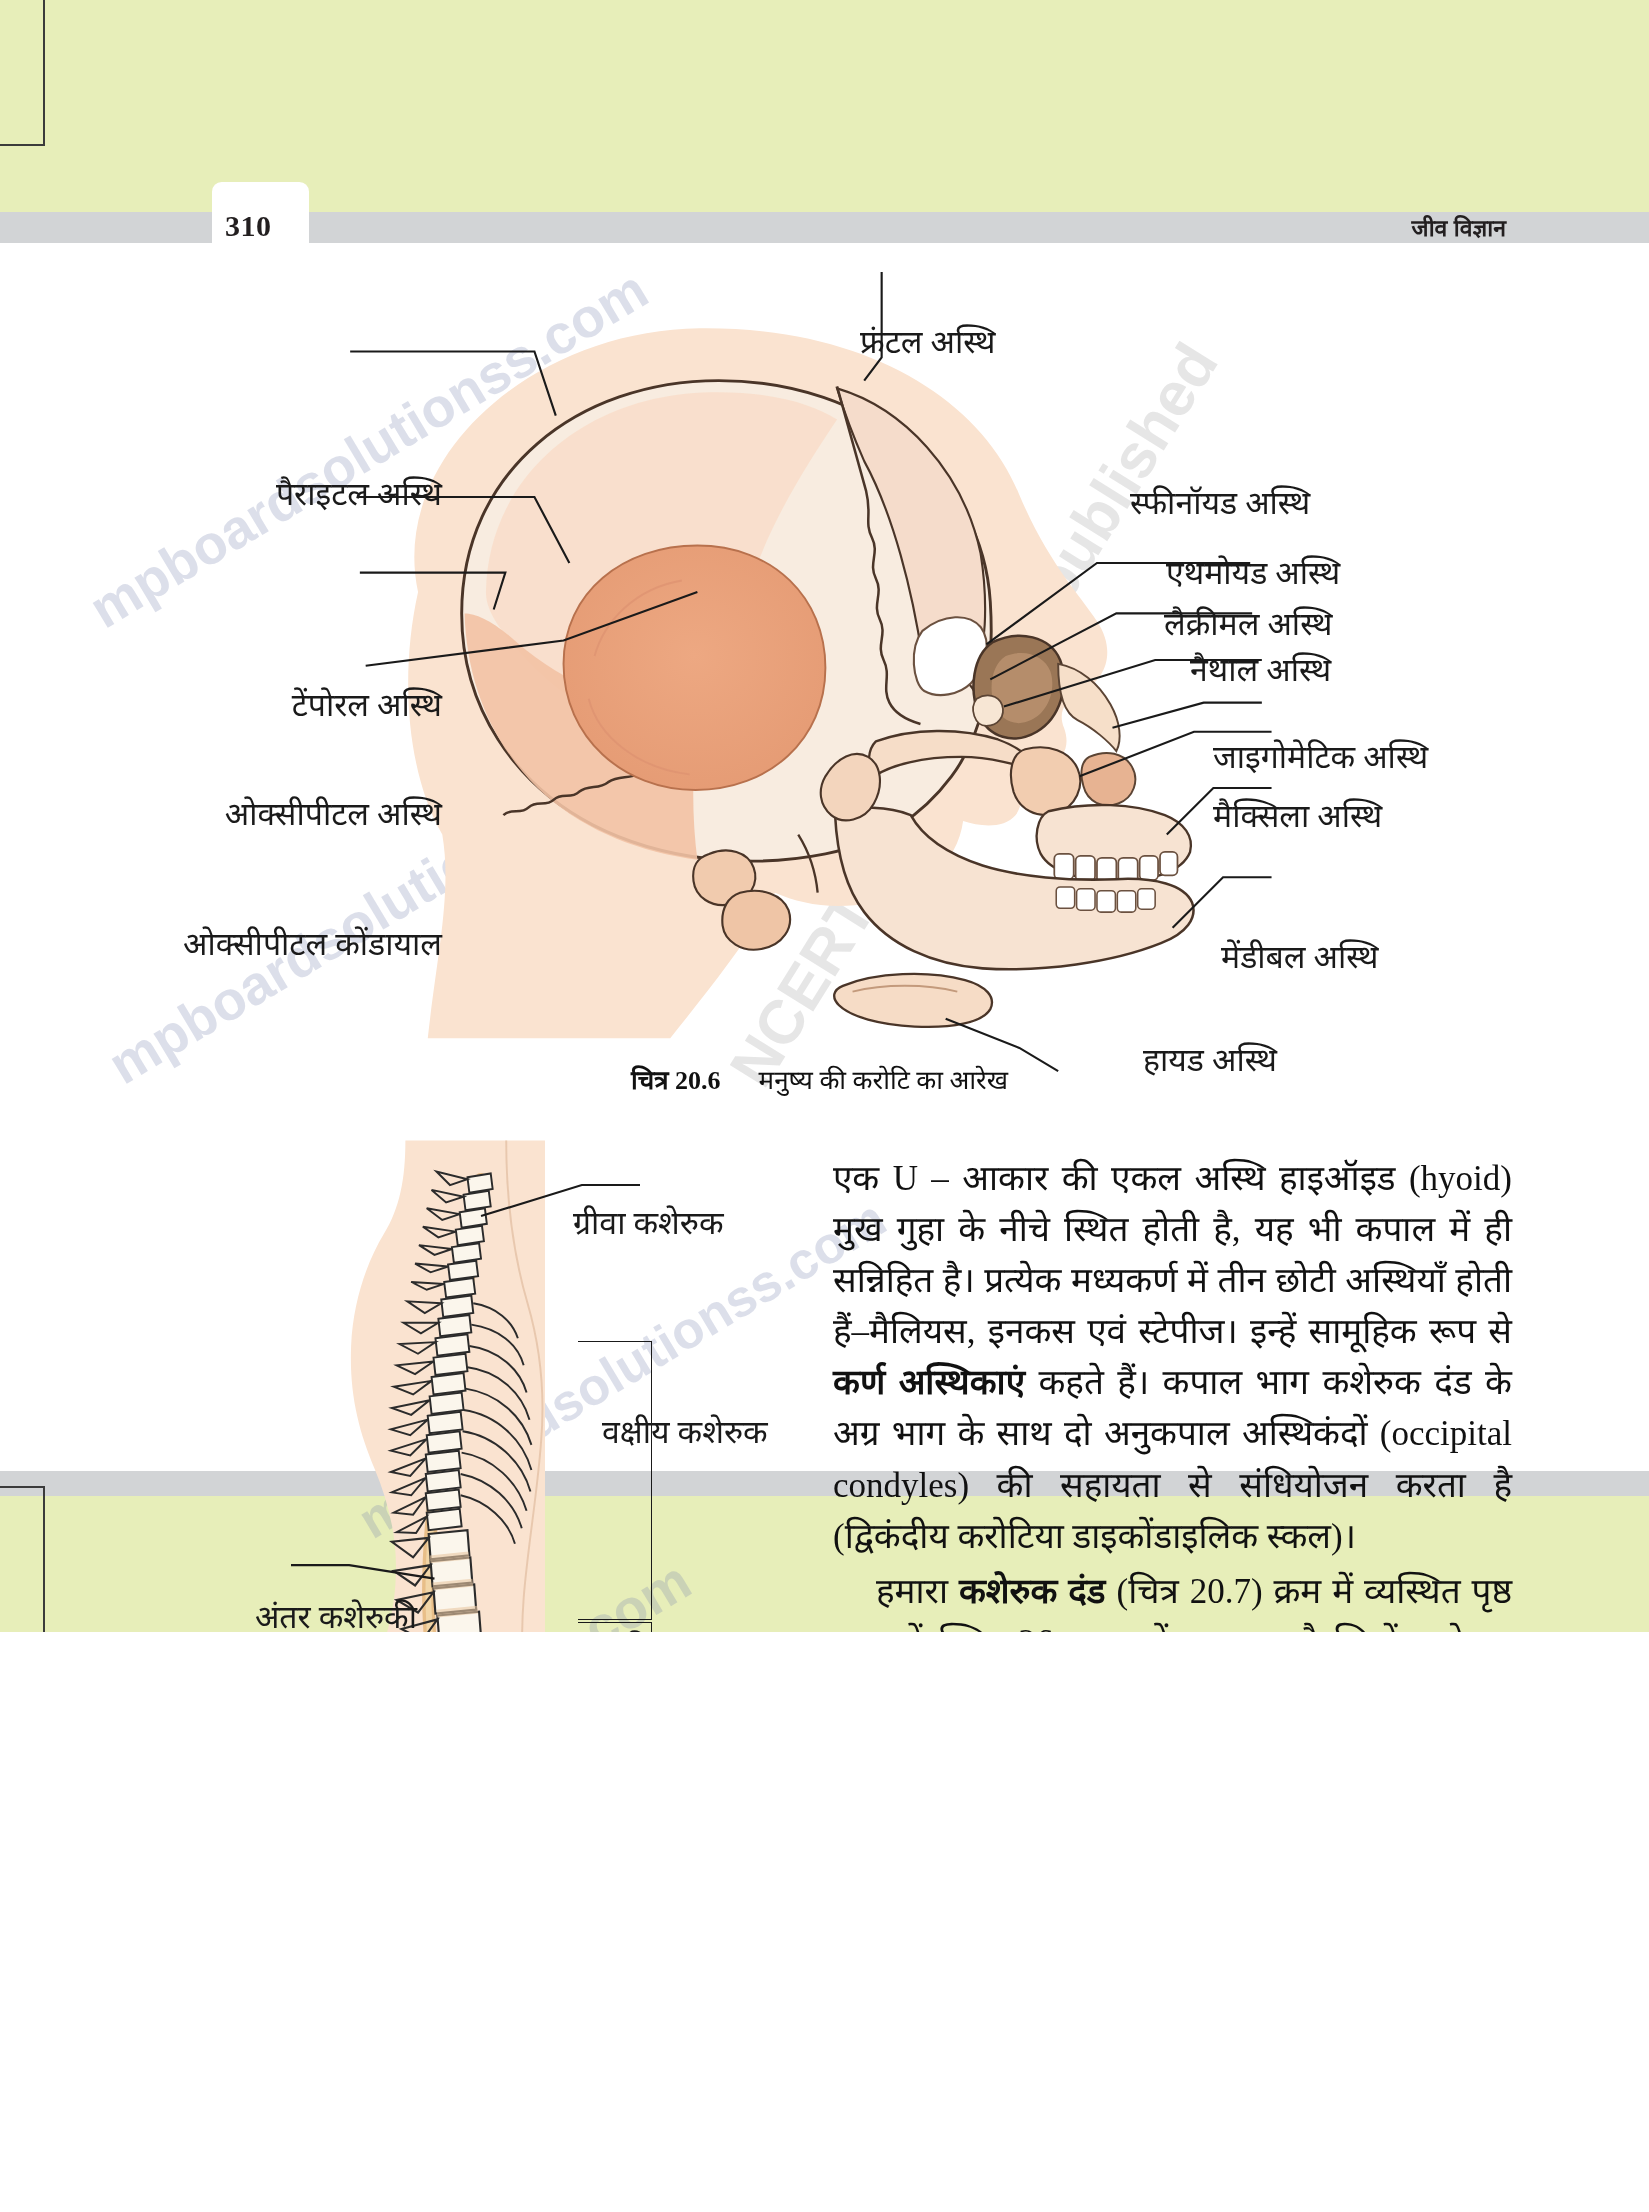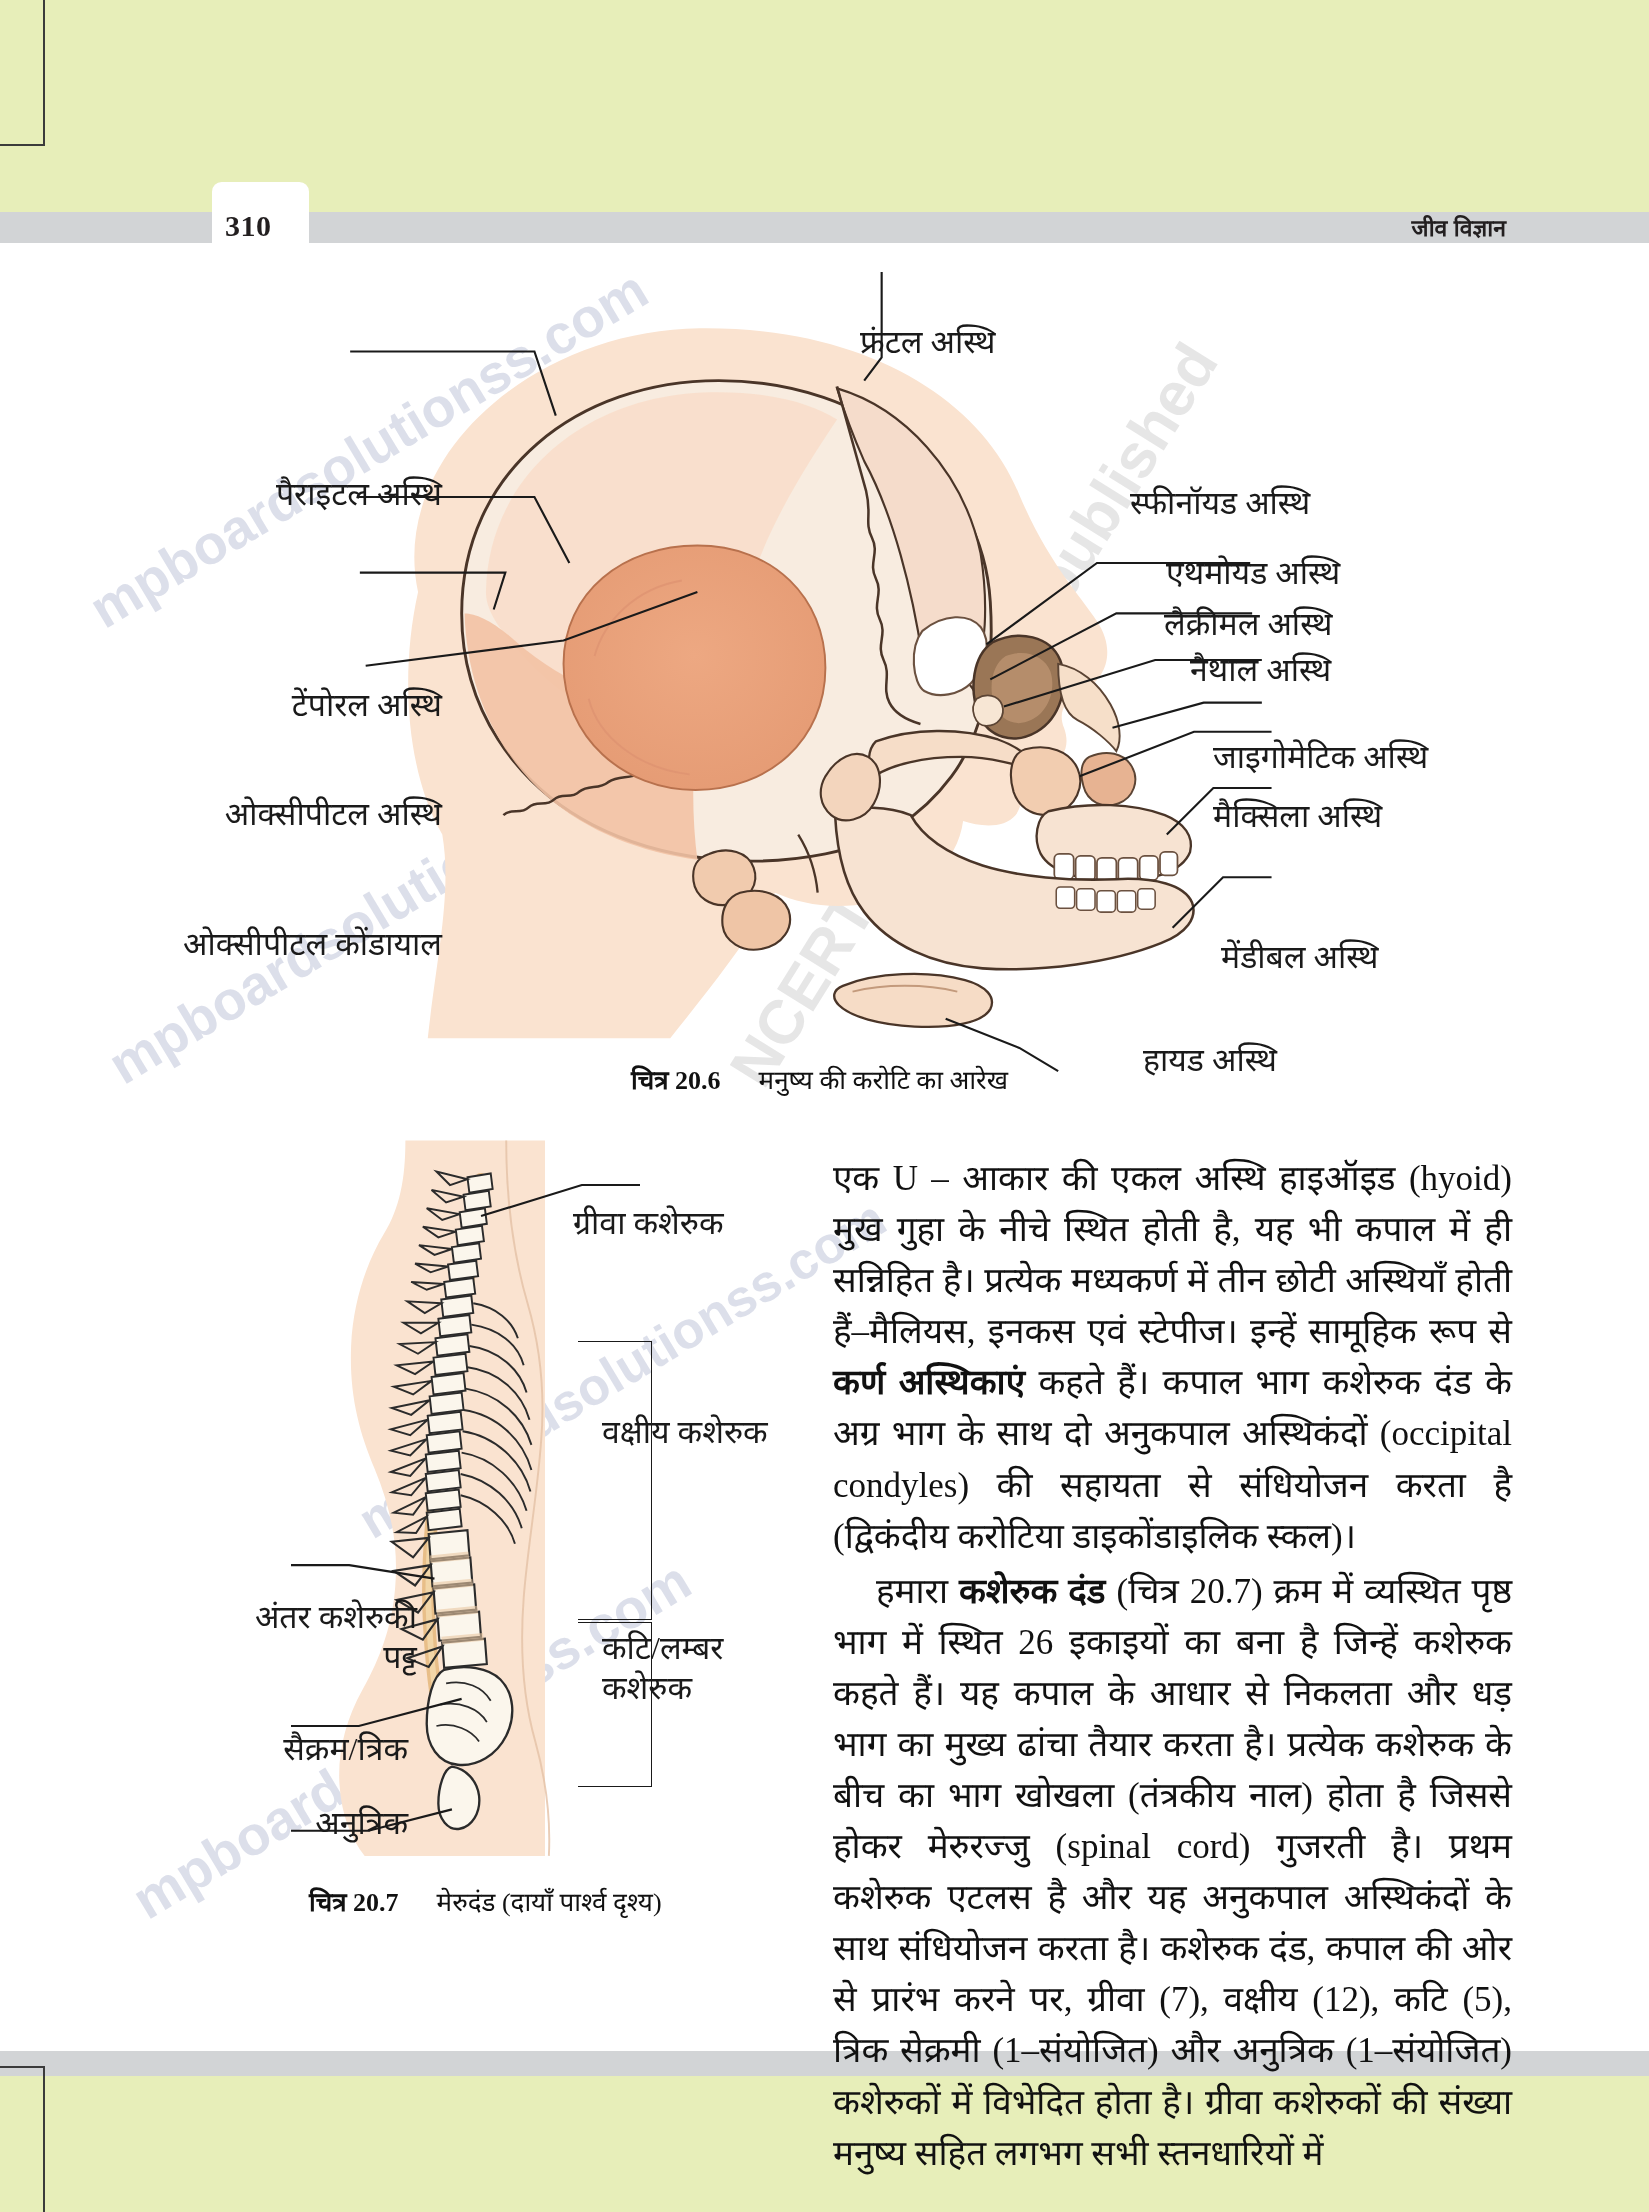--- a/index.html
+++ b/index.html
@@ -8,21 +8,21 @@
   html, body {
     width: 1650px;
     height: 2212px;
     background: #ffffff;
     font-family: "Liberation Serif", "DejaVu Serif", serif;
   }
 
   #page {
     position: relative;
     width: 1650px;
-    height: 2212px;
+    height: 1632px;
     overflow: hidden;
     background: #ffffff;
   }
 
   
   .band-top {
     position: absolute; left: 0; top: 0;
     width: 1650px; height: 212px;
     background: #e7eeb9;
   }

